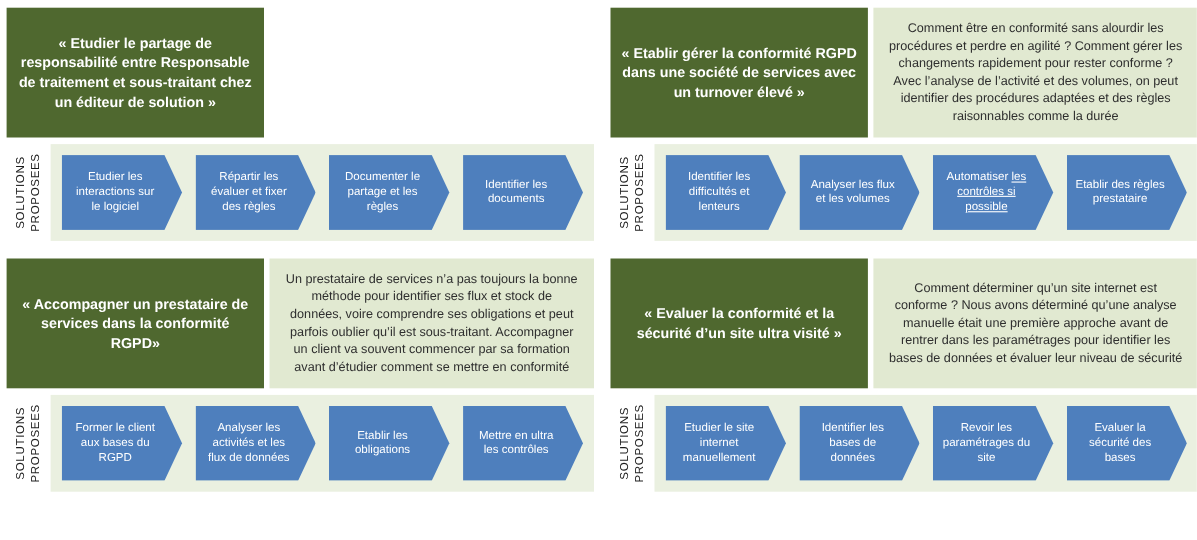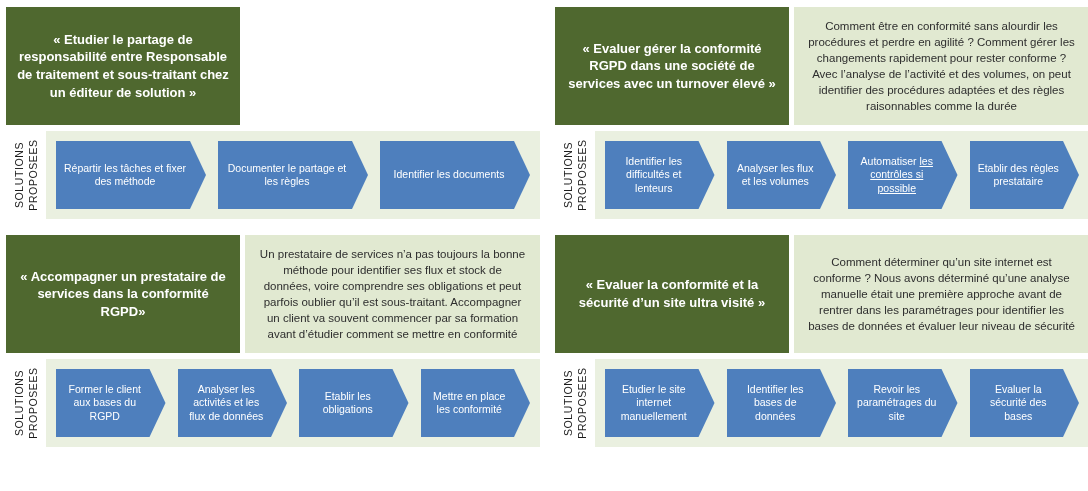--- a/index.html
+++ b/index.html
@@ -76,35 +76,38 @@
     </div>
     <div class="solutions">
       <div class="vlabel-wrap">
         <div class="vlabel">
           <div>SOLUTIONS</div>
           <div>PROPOSEES</div>
         </div>
       </div>
       <div class="steps-panel">
         <div class="step">
-          <div class="step-label"><span>Répartir les tâches et fixer des méthode</span> <span class="u"></span></div>
+          <div class="step-label"><span>Etudier les interactions sur le logiciel</span> <span class="u"></span></div>
+        </div>
+        <div class="step">
+          <div class="step-label"><span>Répartir les évaluer et fixer des règles</span> <span class="u"></span></div>
         </div>
         <div class="step">
           <div class="step-label"><span>Documenter le partage et les règles</span> <span class="u"></span></div>
         </div>
         <div class="step">
           <div class="step-label"><span>Identifier les documents</span> <span class="u"></span></div>
         </div>
       </div>
     </div>
   </section>
 
   <section class="quadrant">
     <div class="header">
-      <div class="title-box">« Evaluer gérer la conformité RGPD dans une société de services avec un turnover élevé »</div>
+      <div class="title-box">« Etablir gérer la conformité RGPD dans une société de services avec un turnover élevé »</div>
       <div class="desc-box">Comment être en conformité sans alourdir les procédures et perdre en agilité ? Comment gérer les changements rapidement pour rester conforme ? Avec l’analyse de l’activité et des volumes, on peut identifier des procédures adaptées et des règles raisonnables comme la durée</div>
     </div>
     <div class="solutions">
       <div class="vlabel-wrap">
         <div class="vlabel">
           <div>SOLUTIONS</div>
           <div>PROPOSEES</div>
         </div>
       </div>
       <div class="steps-panel">
@@ -140,21 +143,21 @@
         <div class="step">
           <div class="step-label"><span>Former le client aux bases du RGPD</span> <span class="u"></span></div>
         </div>
         <div class="step">
           <div class="step-label"><span>Analyser les activités et les flux de données</span> <span class="u"></span></div>
         </div>
         <div class="step">
           <div class="step-label"><span>Etablir les obligations</span> <span class="u"></span></div>
         </div>
         <div class="step">
-          <div class="step-label"><span>Mettre en place les conformité</span> <span class="u"></span></div>
+          <div class="step-label"><span>Mettre en ultra les contrôles</span> <span class="u"></span></div>
         </div>
       </div>
     </div>
   </section>
 
   <section class="quadrant">
     <div class="header">
       <div class="title-box">« Evaluer la conformité et la sécurité d’un site ultra visité »</div>
       <div class="desc-box">Comment déterminer qu’un site internet est conforme ? Nous avons déterminé qu’une analyse manuelle était une première approche avant de rentrer dans les paramétrages pour identifier les bases de données et évaluer leur niveau de sécurité</div>
     </div>

